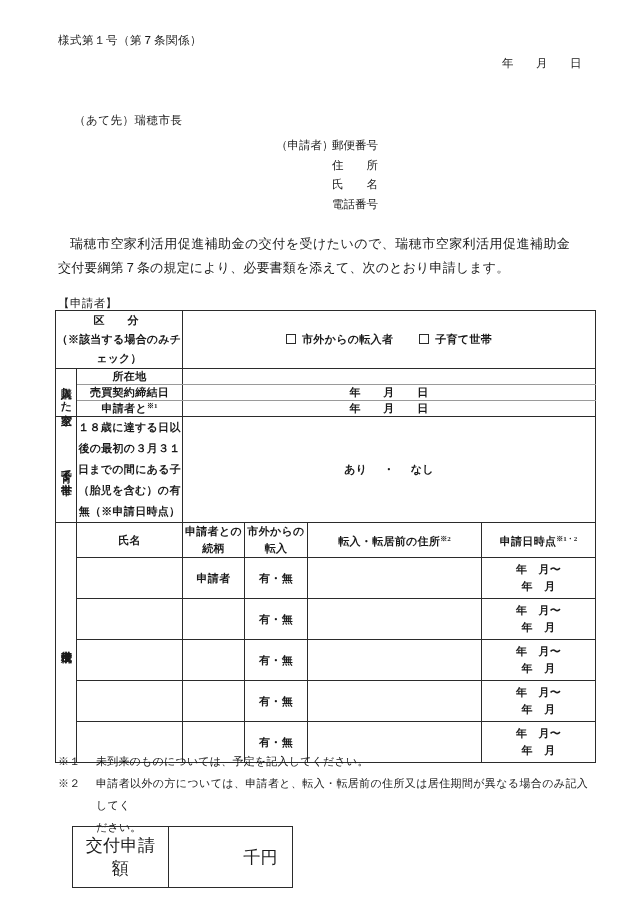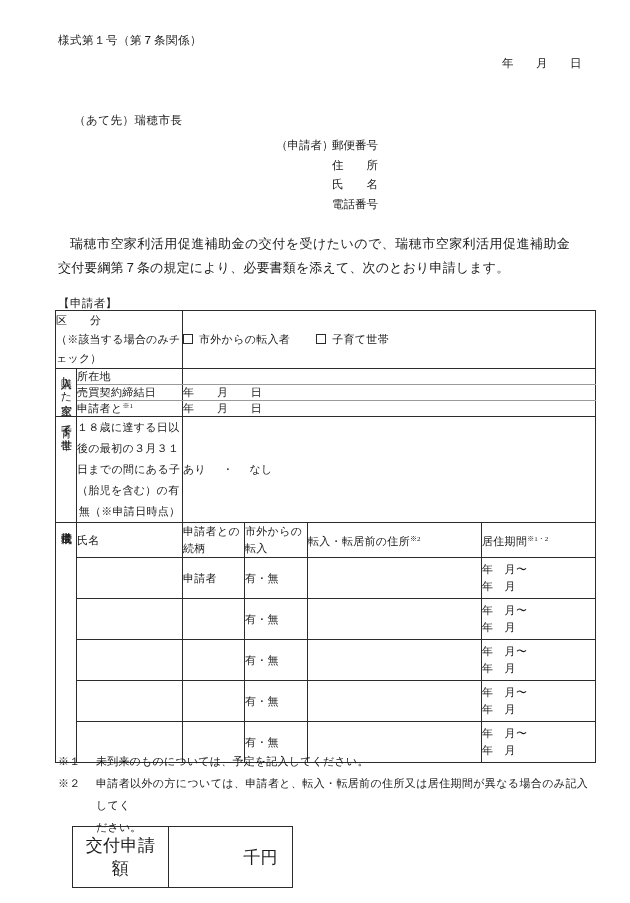--- a/index.html
+++ b/index.html
@@ -101,22 +101,23 @@
     top: 310px;
     width: 540px;
     border-collapse: collapse;
     table-layout: fixed;
     font-size: 11px;
   }
   .main-table td {
     border: 1px solid #2b2b2b;
     padding: 0;
     vertical-align: middle;
-    text-align: left;
+    text-align: center;
     letter-spacing: 0.3px;
+    font-weight: bold;
   }
   .main-table td.inner-h {
     border-top: 1px solid #9a9a9a;
     border-bottom: 1px solid #9a9a9a;
   }
   .cell-pad { padding: 3px 4px; }
 
   .vlabel {
     width: 21px;
     writing-mode: vertical-rl;
@@ -281,21 +282,21 @@
 
       <tr>
         <td rowspan="6" class="vlabel">世帯構成</td>
         <td class="hdr2">氏名</td>
         <td class="hdr2">申請者との続柄</td>
         <td class="hdr2">市外からの転入</td>
         <td class="hdr2">
           <span>転入・転居前の住所</span><span class="sup">※2</span>
         </td>
         <td class="hdr2">
-          <span>居住期間</span><span class="sup">※1・2</span>
+          <span>申請日時点</span><span class="sup">※1・2</span>
         </td>
       </tr>
 
       <tr>
         <td class="cell-pad" style="height:40px">&nbsp;</td>
         <td class="cell-pad">申請者</td>
         <td class="cell-pad">有・無</td>
         <td class="cell-pad">&nbsp;</td>
         <td class="period">
           <div>年　月〜</div>

